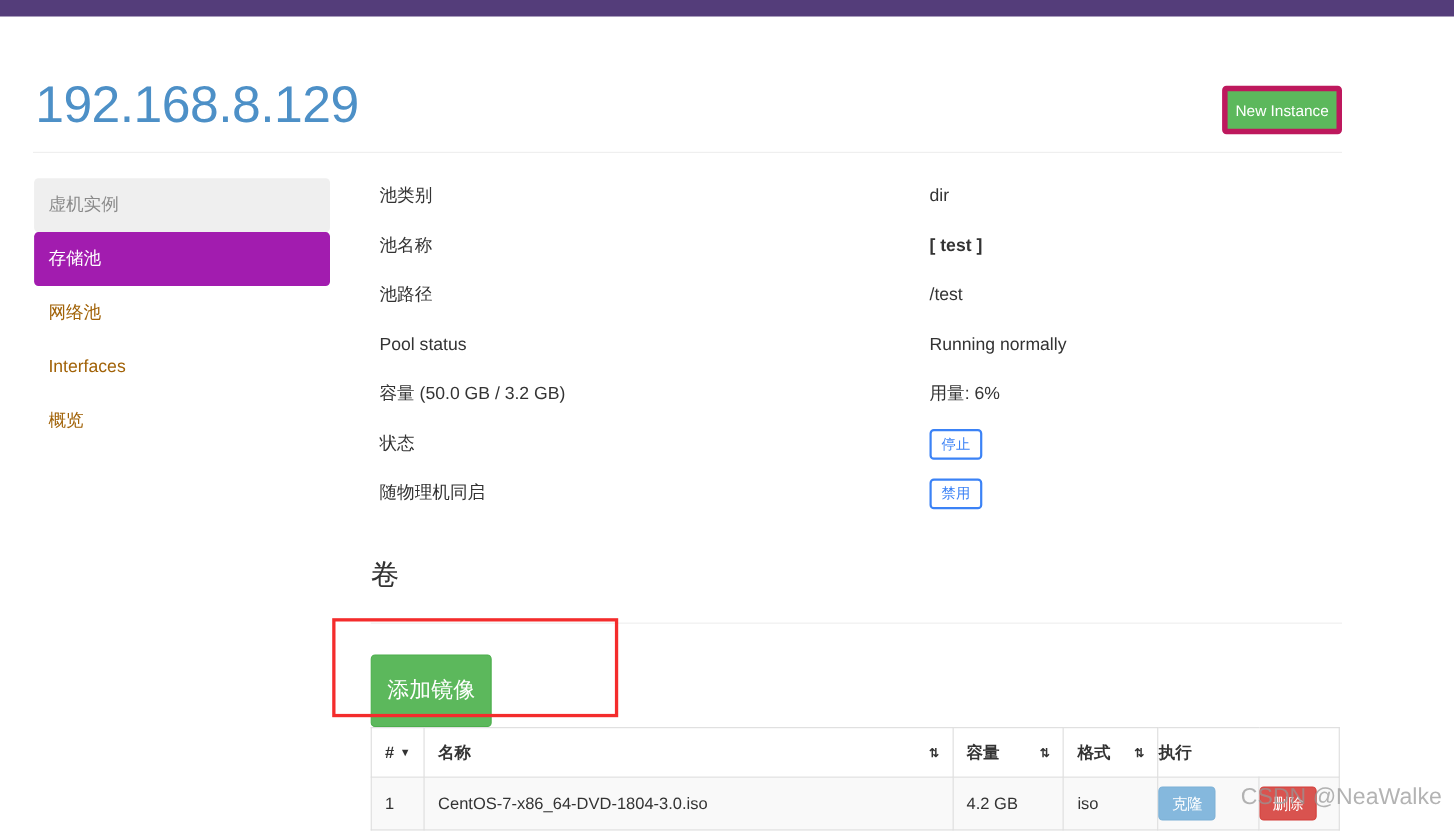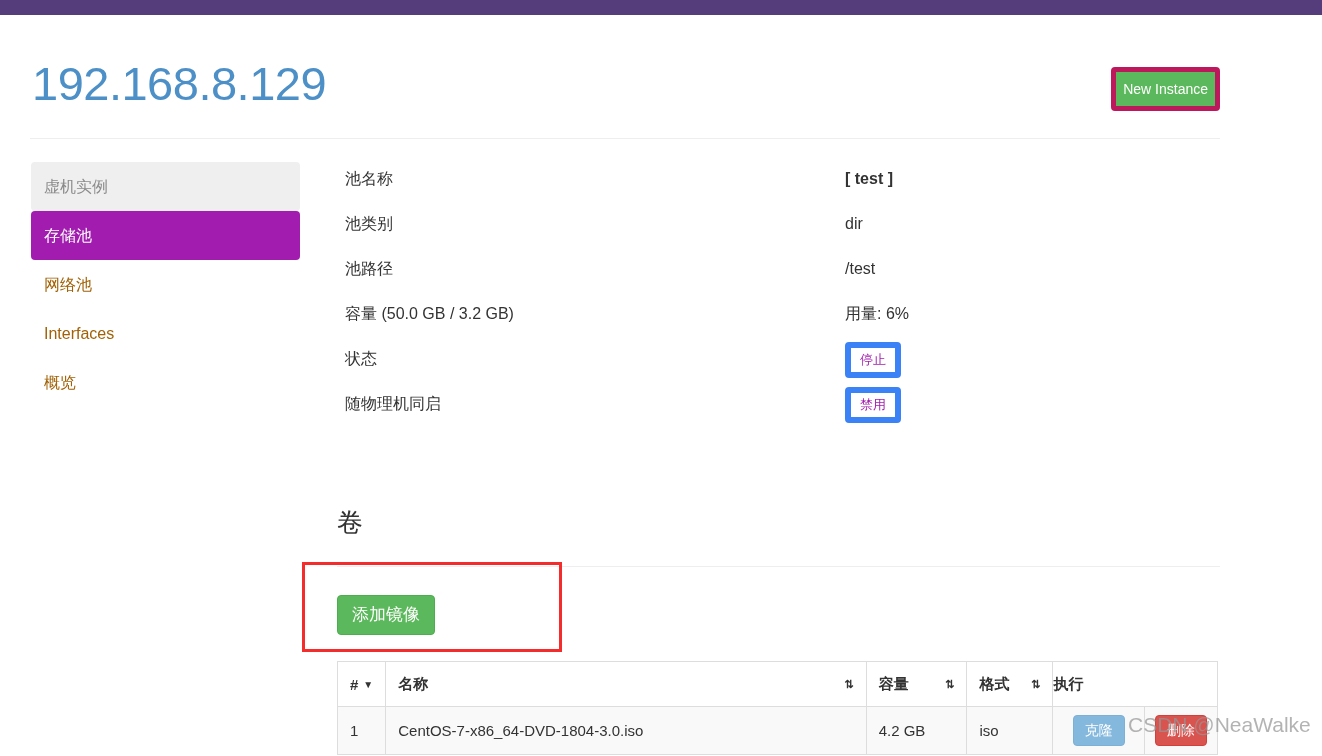--- a/index.html
+++ b/index.html
@@ -25,21 +25,21 @@
     position: absolute;
     left: 0; top: 0;
     width: 1322px;
     height: 15px;
     background: #543d7a;
   }
 
   
   .page-header {
     position: absolute;
-    left: 30px; top: 55px;
+    left: 30px; top: 66px;
     width: 1190px;
     height: 84px;
     text-decoration: underline;
   }
   .page-title {
     position: absolute;
     left: 2px; top: 0;
     font-size: 47px;
     font-weight: 400;
     line-height: 58px;
@@ -117,24 +117,24 @@
     position: absolute;
     left: 500px; top: 0;
     font-size: 16px;
     line-height: 34px;
     color: #333333;
     white-space: nowrap;
   }
   .detail-value.strong { font-weight: bold; }
   .outline-btn {
     display: inline-block;
-    border: 6px solid #3b82f6;
+    border: 2px solid #3b82f6;
     border-radius: 4px;
     background: #ffffff;
-    color: #a21caf;
+    color: #3b82f6;
     font-size: 13px;
     line-height: 16px;
     padding: 4px 9px;
     cursor: pointer;
     white-space: nowrap;
   }
 
   
   .volumes-heading {
     position: absolute;
@@ -151,23 +151,23 @@
     height: 1px;
     background: #eeeeee;
   }
   .add-image-btn {
     position: absolute;
     left: 337px; top: 595px;
     background: #5cb85c;
     border: 1px solid #4cae4c;
     border-radius: 4px;
     color: #ffffff;
-    font-size: 17px;
+    font-size: 20px;
     line-height: 20px;
-    padding: 9px 14px;
+    padding: 22px 14px;
     cursor: pointer;
     white-space: nowrap;
   }
   .annotation-box {
     position: absolute;
     left: 302px; top: 562px;
     width: 260px;
     height: 90px;
     border: 3px solid #f42c2c;
     pointer-events: none;
@@ -216,21 +216,20 @@
   }
   .col-idx   { width: 46px; }
   .col-name  { width: 483px; }
   .col-cap   { width: 101px; }
   .col-fmt   { width: 86px; }
   .col-act   { width: 92px; padding: 0 !important; }
   .col-act2  { width: 73px; padding: 0 !important; }
   .cell-btn-wrap {
     display: flex;
     align-items: center;
-    justify-content: center;
     height: 100%;
   }
   .btn-clone {
     background: #85b8dd;
     border: 1px solid #7cb0d6;
     border-radius: 4px;
     color: #ffffff;
     font-size: 14px;
     line-height: 17px;
     padding: 6px 11px;
@@ -276,30 +275,34 @@
   <nav class="sidebar">
     <div class="side-item hovered">虚机实例</div>
     <div class="side-item active">存储池</div>
     <div class="side-item">网络池</div>
     <div class="side-item">Interfaces</div>
     <div class="side-item">概览</div>
   </nav>
 
   <section class="details">
     <div class="detail-row">
+      <span class="detail-label">池类别</span>
+      <span class="detail-value">dir</span>
+    </div>
+    <div class="detail-row">
       <span class="detail-label">池名称</span>
       <span class="detail-value strong">[ test ]</span>
     </div>
     <div class="detail-row">
-      <span class="detail-label">池类别</span>
-      <span class="detail-value">dir</span>
-    </div>
-    <div class="detail-row">
       <span class="detail-label">池路径</span>
       <span class="detail-value">/test</span>
+    </div>
+    <div class="detail-row">
+      <span class="detail-label">Pool status</span>
+      <span class="detail-value">Running normally</span>
     </div>
     <div class="detail-row">
       <span class="detail-label">容量 (50.0 GB / 3.2 GB)</span>
       <span class="detail-value">用量: 6%</span>
     </div>
     <div class="detail-row">
       <span class="detail-label">状态</span>
       <span class="detail-value">
         <button class="outline-btn">停止</button>
       </span>

